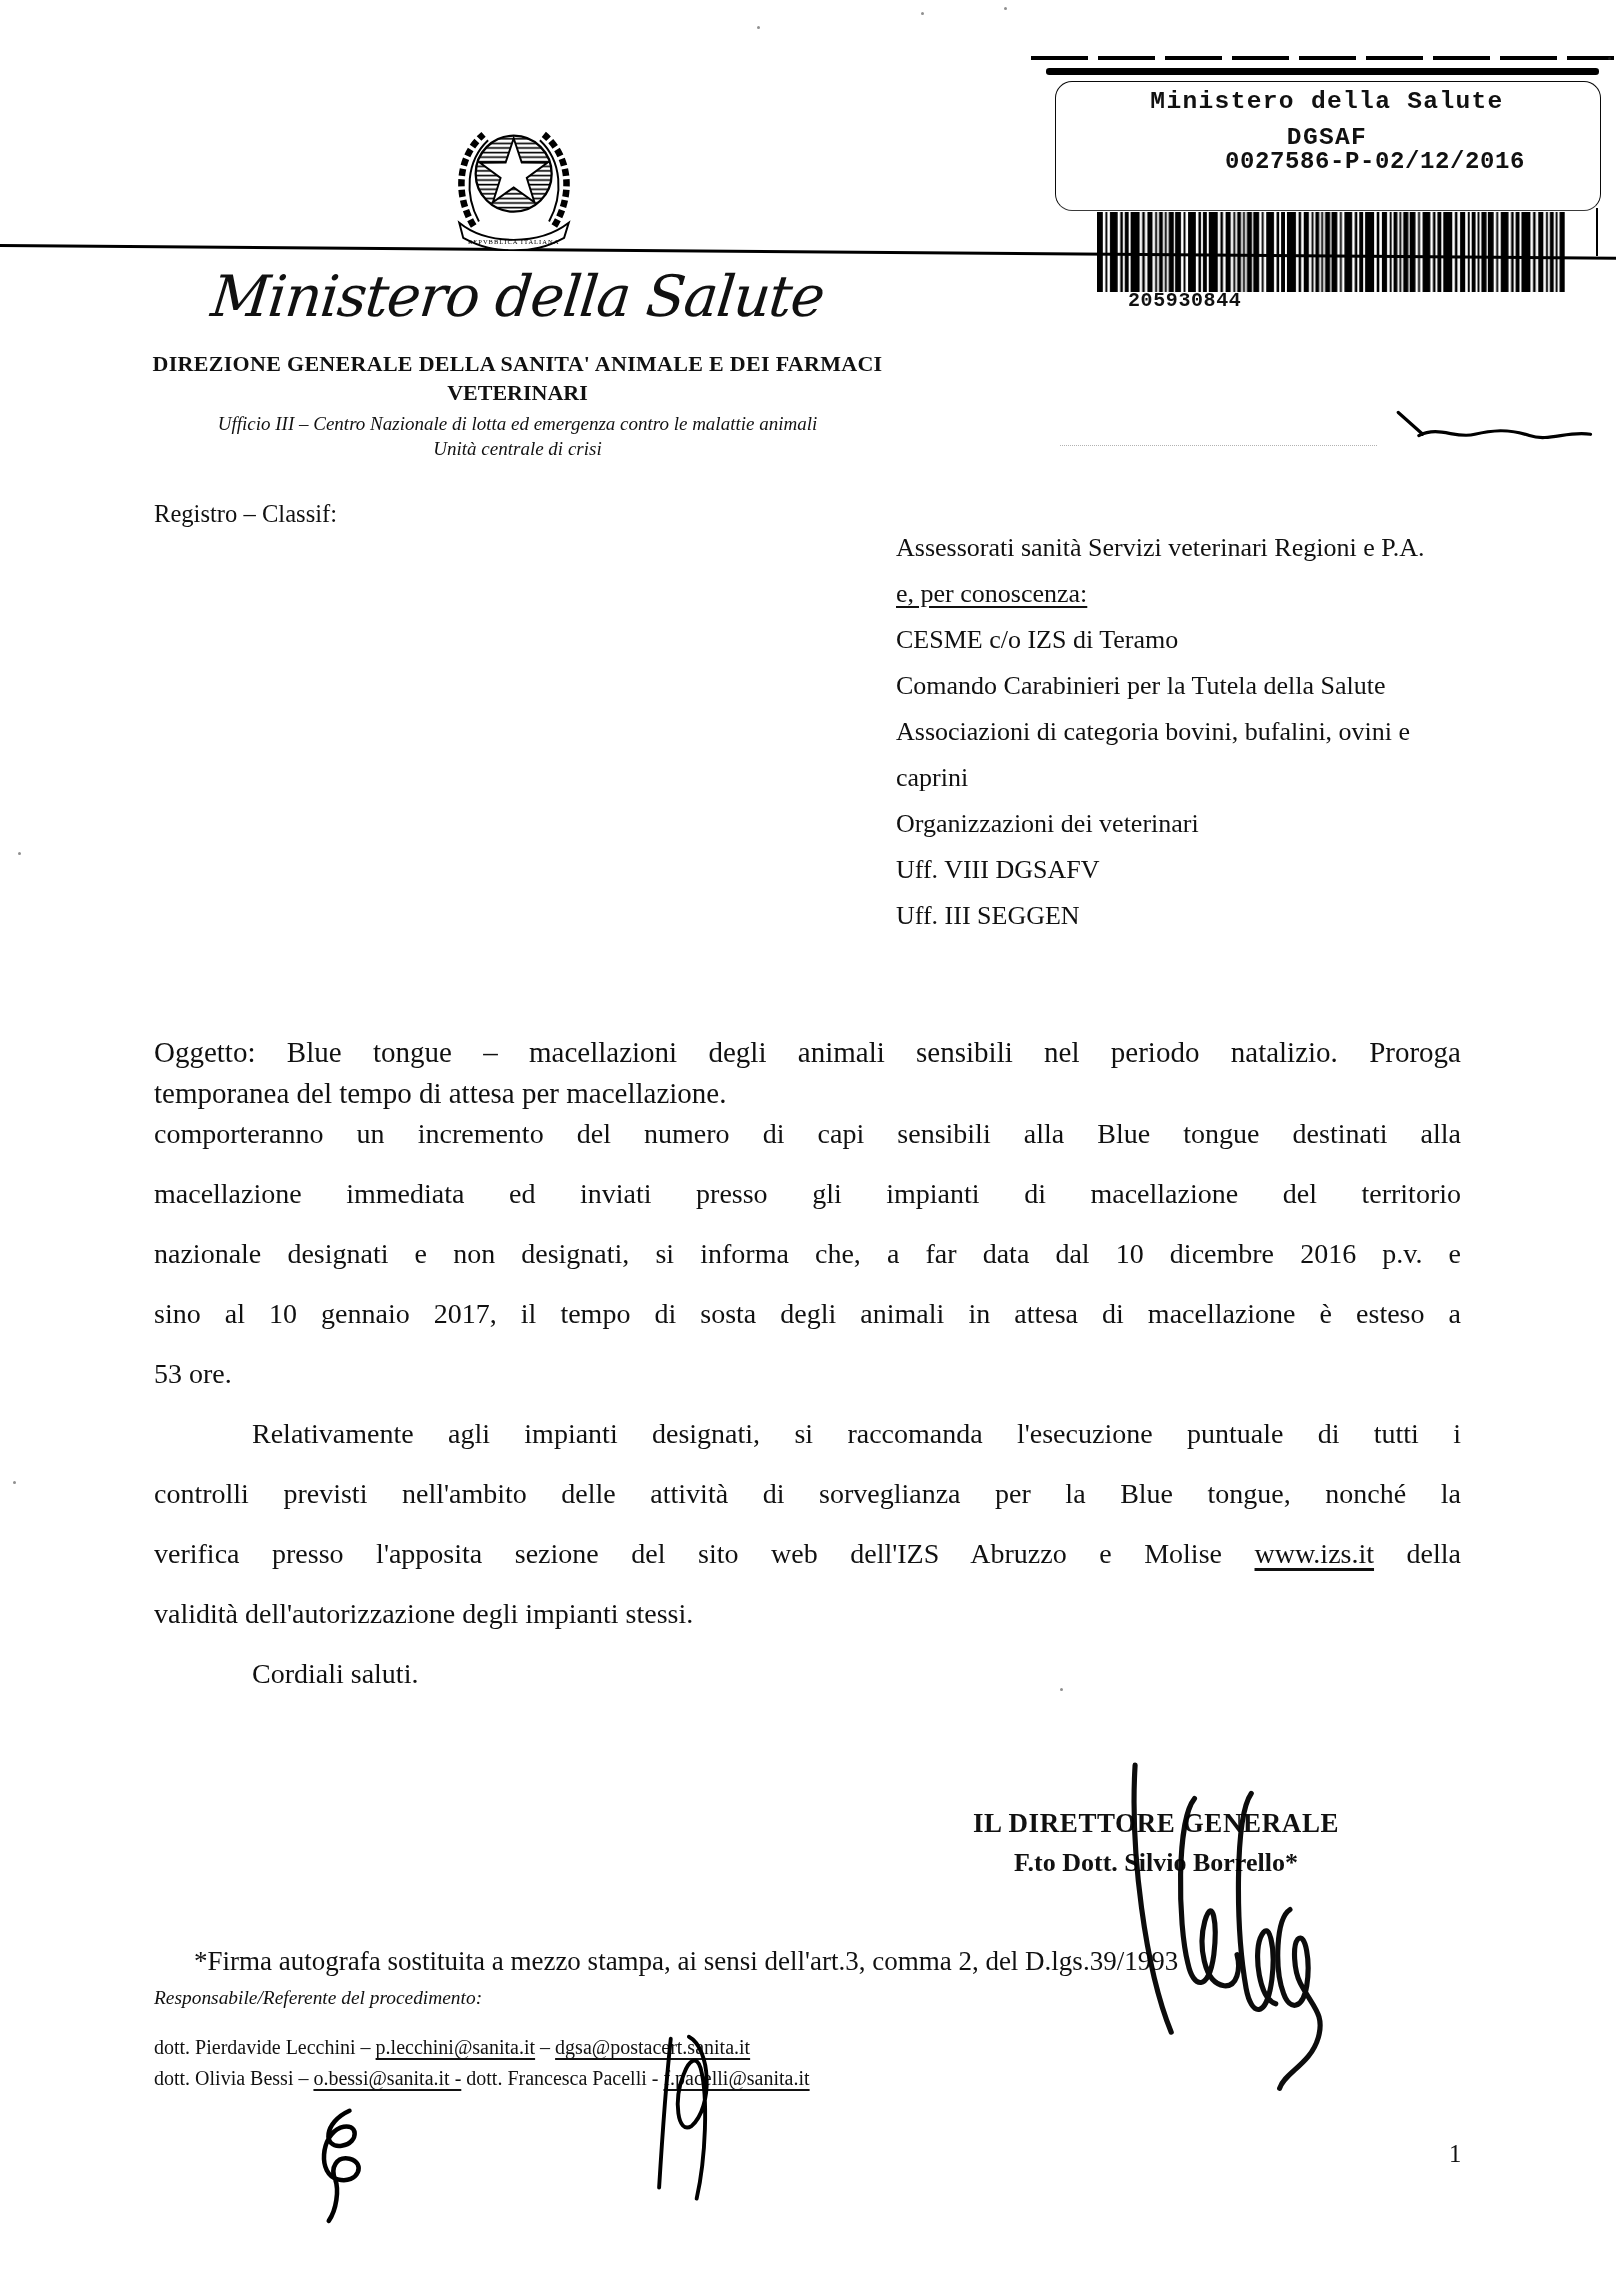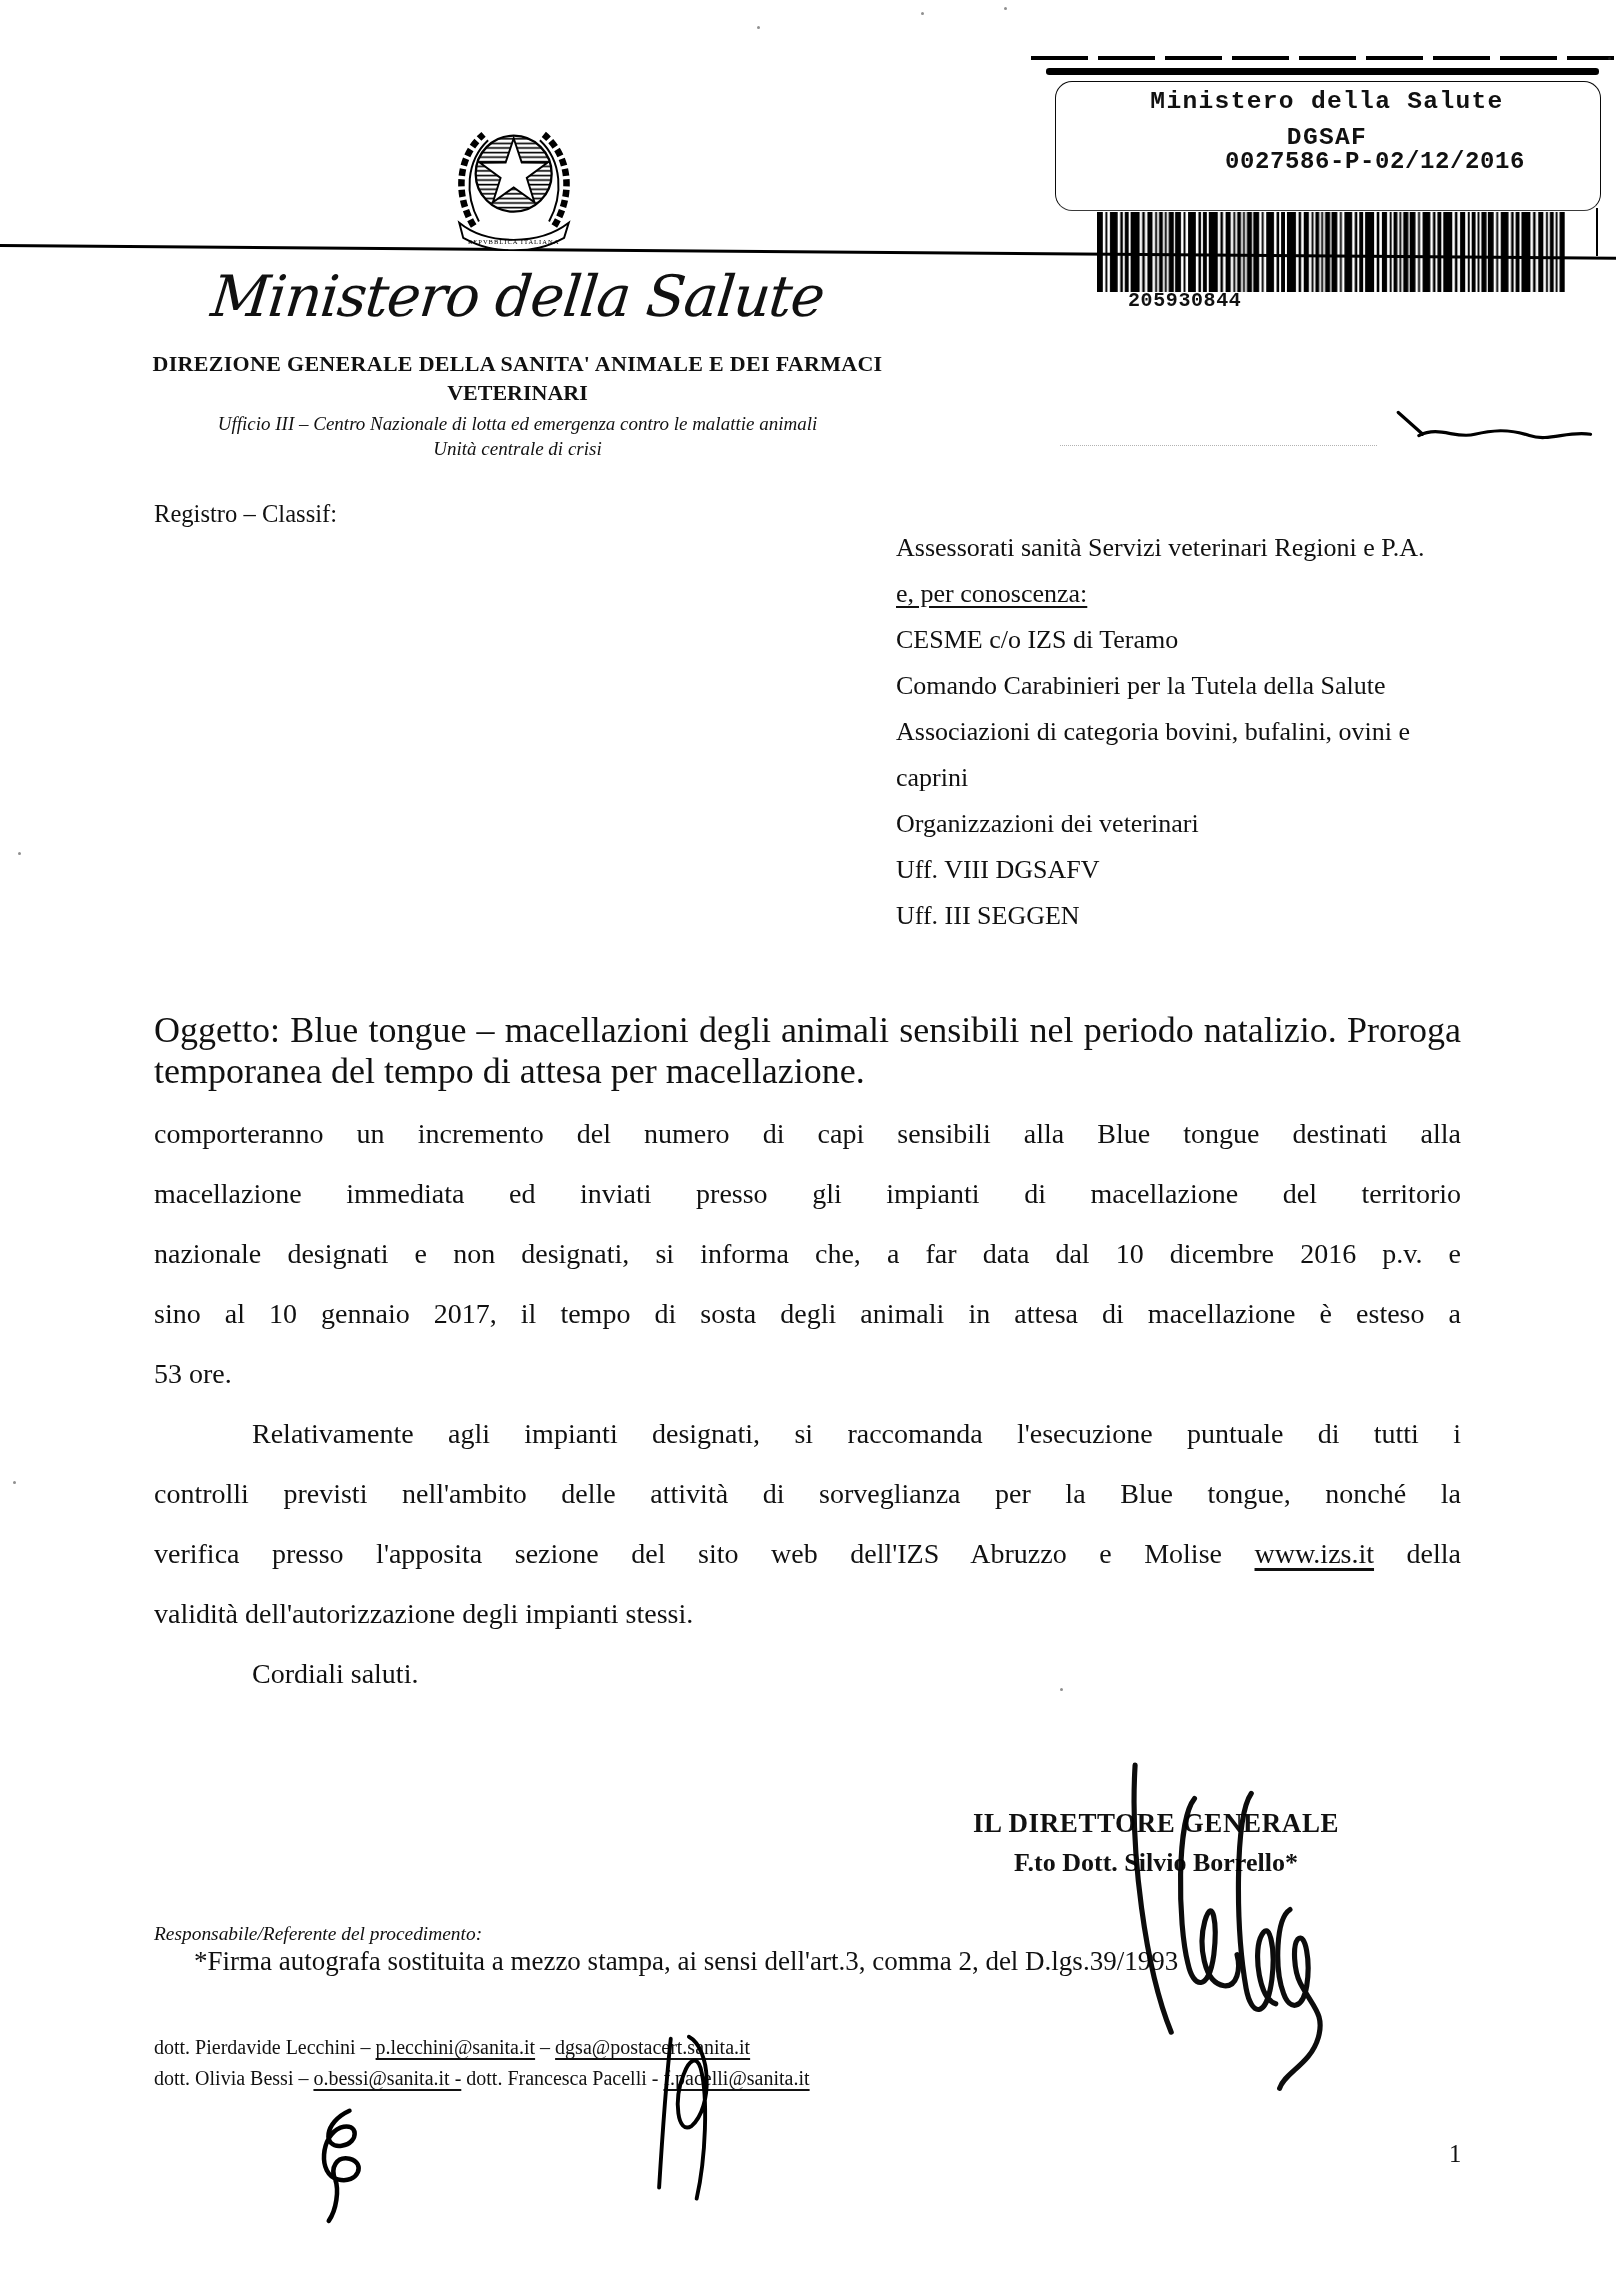--- a/index.html
+++ b/index.html
@@ -30,36 +30,36 @@
   .rb-ext{left:1596px;top:208px;width:1.9px;height:48px;background:#000;}
   .barcode{left:1097px;top:212px;}
   .bcnum{left:1128px;top:289px;font-family:"Liberation Mono",monospace;font-size:20px;
          font-weight:bold;letter-spacing:0.6px;}
   .dotline{left:1060px;top:445px;width:317px;border-top:1.9px dotted rgba(0,0,0,.30);}
   
   .registro{left:154px;top:498px;font-size:24.6px;line-height:32px;}
   .recips{left:896px;top:525px;width:685px;font-size:26px;}
   .rline{height:46px;line-height:46px;white-space:nowrap;}
   
-  .subject{left:154px;top:1010px;width:1307px;font-size:36px;}
+  .subject{left:154px;top:1032px;width:1307px;font-size:29px;}
   .sline{height:41px;line-height:41px;}
   .bodyblk{left:154px;top:1104px;width:1307px;font-size:28px;}
   .bline{height:60px;line-height:60px;}
   .jline{text-align:justify;text-align-last:justify;}
   .ind{padding-left:98px;}
   .u{text-decoration:underline;text-decoration-thickness:1.9px;text-underline-offset:3.9px;}
   .u2{text-decoration:underline;text-decoration-thickness:2.6px;text-underline-offset:4.5px;}
   
   .sig{left:930px;top:1803px;width:452px;text-align:center;font-weight:bold;}
   .sigt{font-size:27px;line-height:40px;letter-spacing:0.6px;}
   .sign{font-size:26px;line-height:40px;}
   .sigsvg{left:1117px;top:1756px;z-index:5;}
   
   .footnote{left:154px;top:1946px;font-size:27px;line-height:30px;margin-left:40px;}
-  .resp{left:154px;top:1920px;font-size:19.4px;font-style:italic;line-height:27px;}
+  .resp{left:154px;top:1984px;font-size:19.4px;font-style:italic;line-height:27px;}
   .contact{left:154px;font-size:20px;line-height:31px;white-space:nowrap;}
   .c1{top:2032px;} .c2{top:2063px;}
   .pageno{left:1449px;top:2140px;font-size:24.6px;}
   .speck{width:3.2px;height:3.2px;background:#333;border-radius:50%;opacity:.55;}
   .ink{stroke:#000;fill:none;stroke-linecap:round;stroke-linejoin:round;}
 </style>
 </head>
 <body>
 
 <div class="page">

